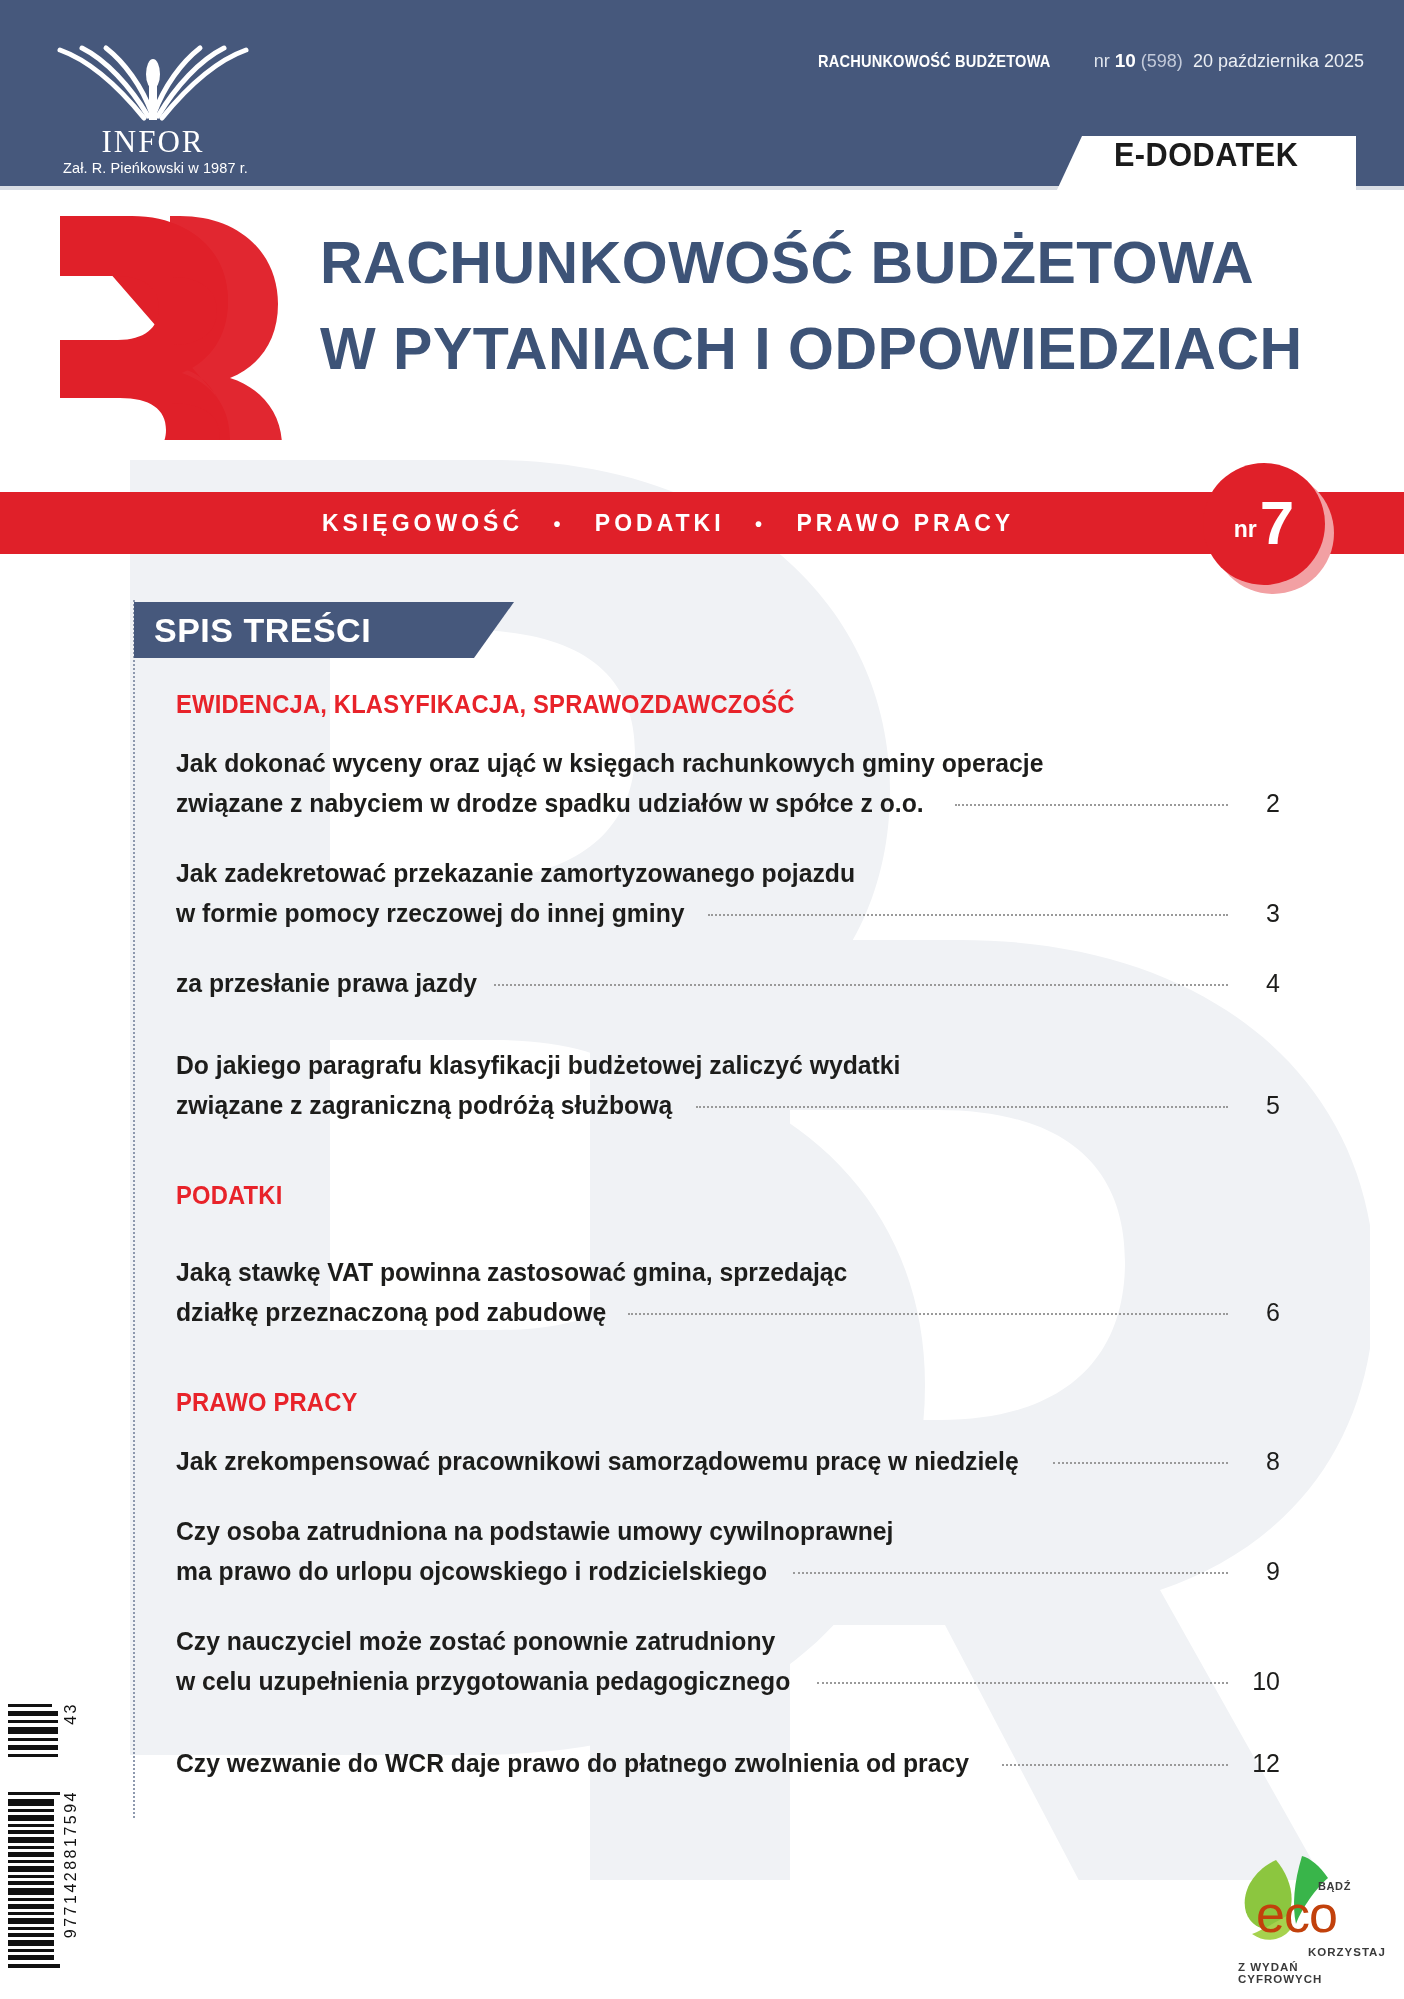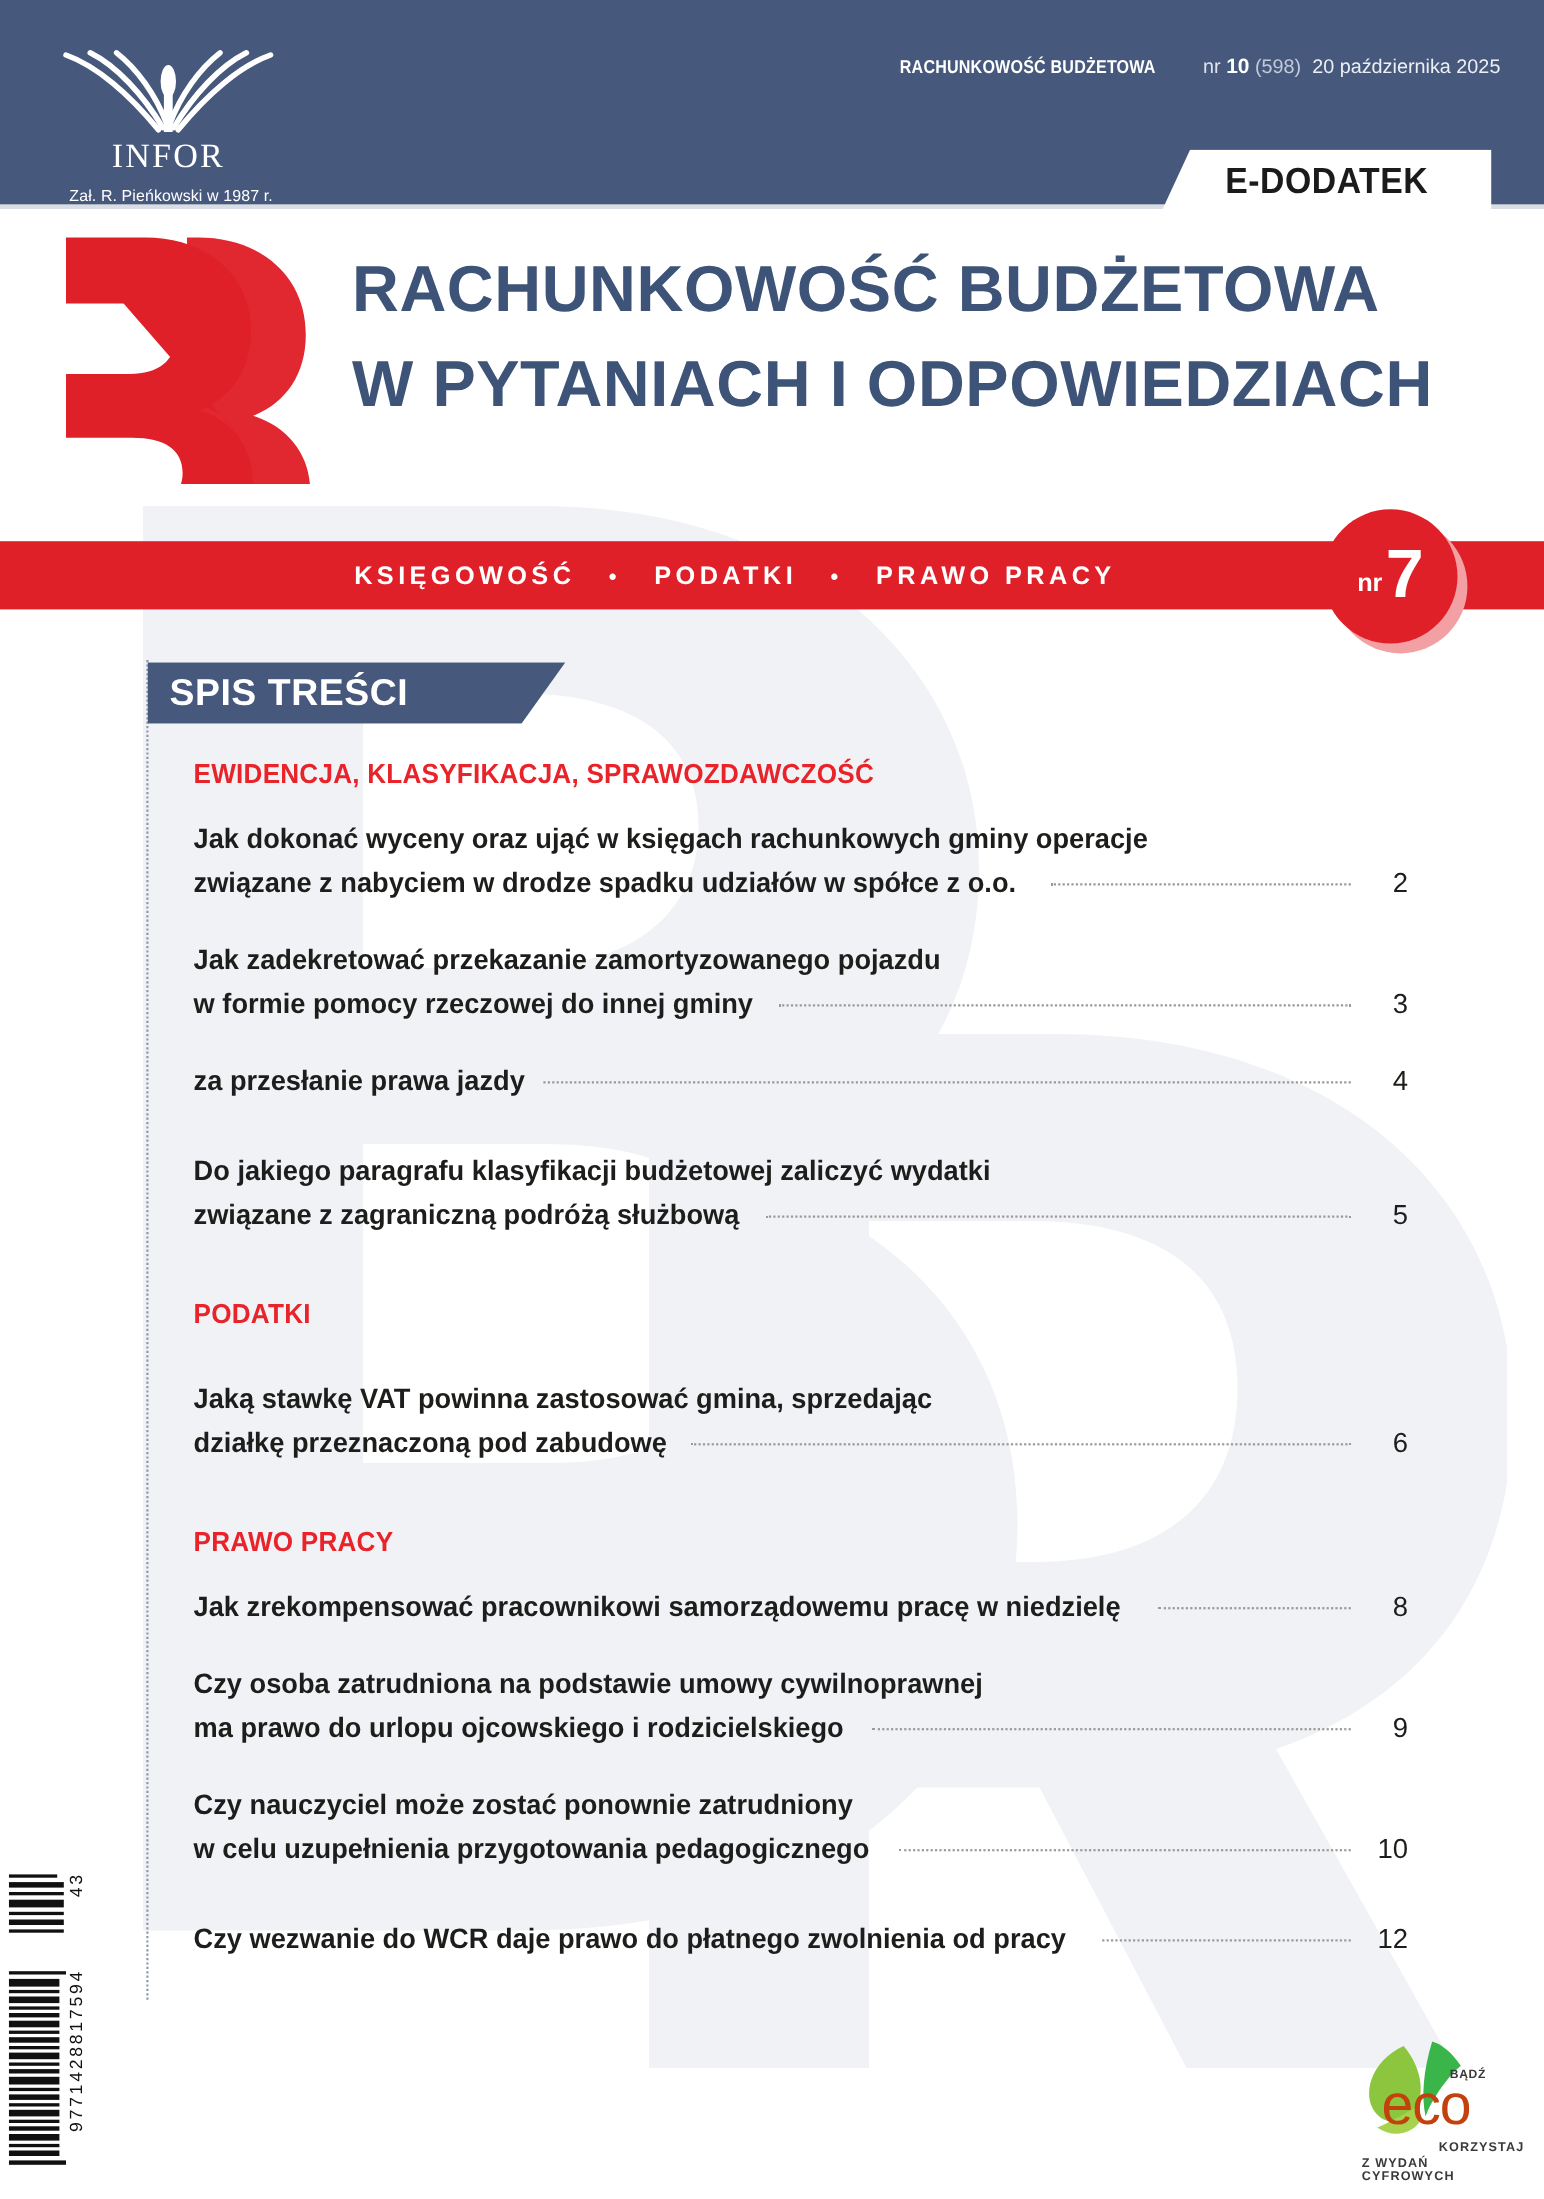--- a/index.html
+++ b/index.html
@@ -32,21 +32,21 @@
     background:#d9dde4; z-index:5;
   }
   .infor-logo { position:absolute; left:48px; top:44px; width:240px; z-index:6; }
   .infor-bird { display:block; }
   .infor-word {
     color:#ffffff; font-family:"Liberation Serif", serif;
     font-size:31px; letter-spacing:2px; line-height:1;
     margin-top:4px; font-weight:400; text-align:center; width:210px;
   }
   .infor-sub {
-    color:#ffffff; font-size:14.5px; margin-top:14px; letter-spacing:.1px;
+    color:#ffffff; font-size:14.5px; margin-top:3px; letter-spacing:.1px;
     text-align:center; width:215px; font-weight:400;
   }
 
   .issue-line {
     position:absolute; right:40px; top:50px; z-index:6;
     color:#e4e8ef; font-size:18px; white-space:nowrap;
   }
   .issue-line .cond {
     font-family:"Liberation Sans Narrow","Liberation Sans",sans-serif;
     font-weight:700; font-size:17px; letter-spacing:.2px;
@@ -56,21 +56,21 @@
   .issue-line .nr { font-size:18px; color:#dfe4ec; }
   .issue-line .nrval { font-weight:700; color:#ffffff; font-size:19px; }
   .issue-line .paren { color:#c3cada; }
   .issue-line .date { color:#eceff4; }
 
   
   .edodatek {
     position:absolute; right:48px; top:136px; z-index:7;
     width:300px; height:56px; background:#ffffff;
     clip-path: polygon(26px 0, 100% 0, 100% 100%, 0 100%);
-    display:flex; align-items:center; justify-content:center;
+    display:flex; justify-content:center;
   }
   .edodatek span {
     font-family:"Liberation Sans Narrow","Liberation Sans",sans-serif;
     font-weight:700; font-size:33px; color:#1b1b1b; letter-spacing:.5px;
     transform:scaleX(.93);
   }
 
   
   .masthead { position:absolute; left:0; top:190px; width:1404px; height:300px; z-index:4; }
   .rb-mark { position:absolute; left:52px; top:20px; }

